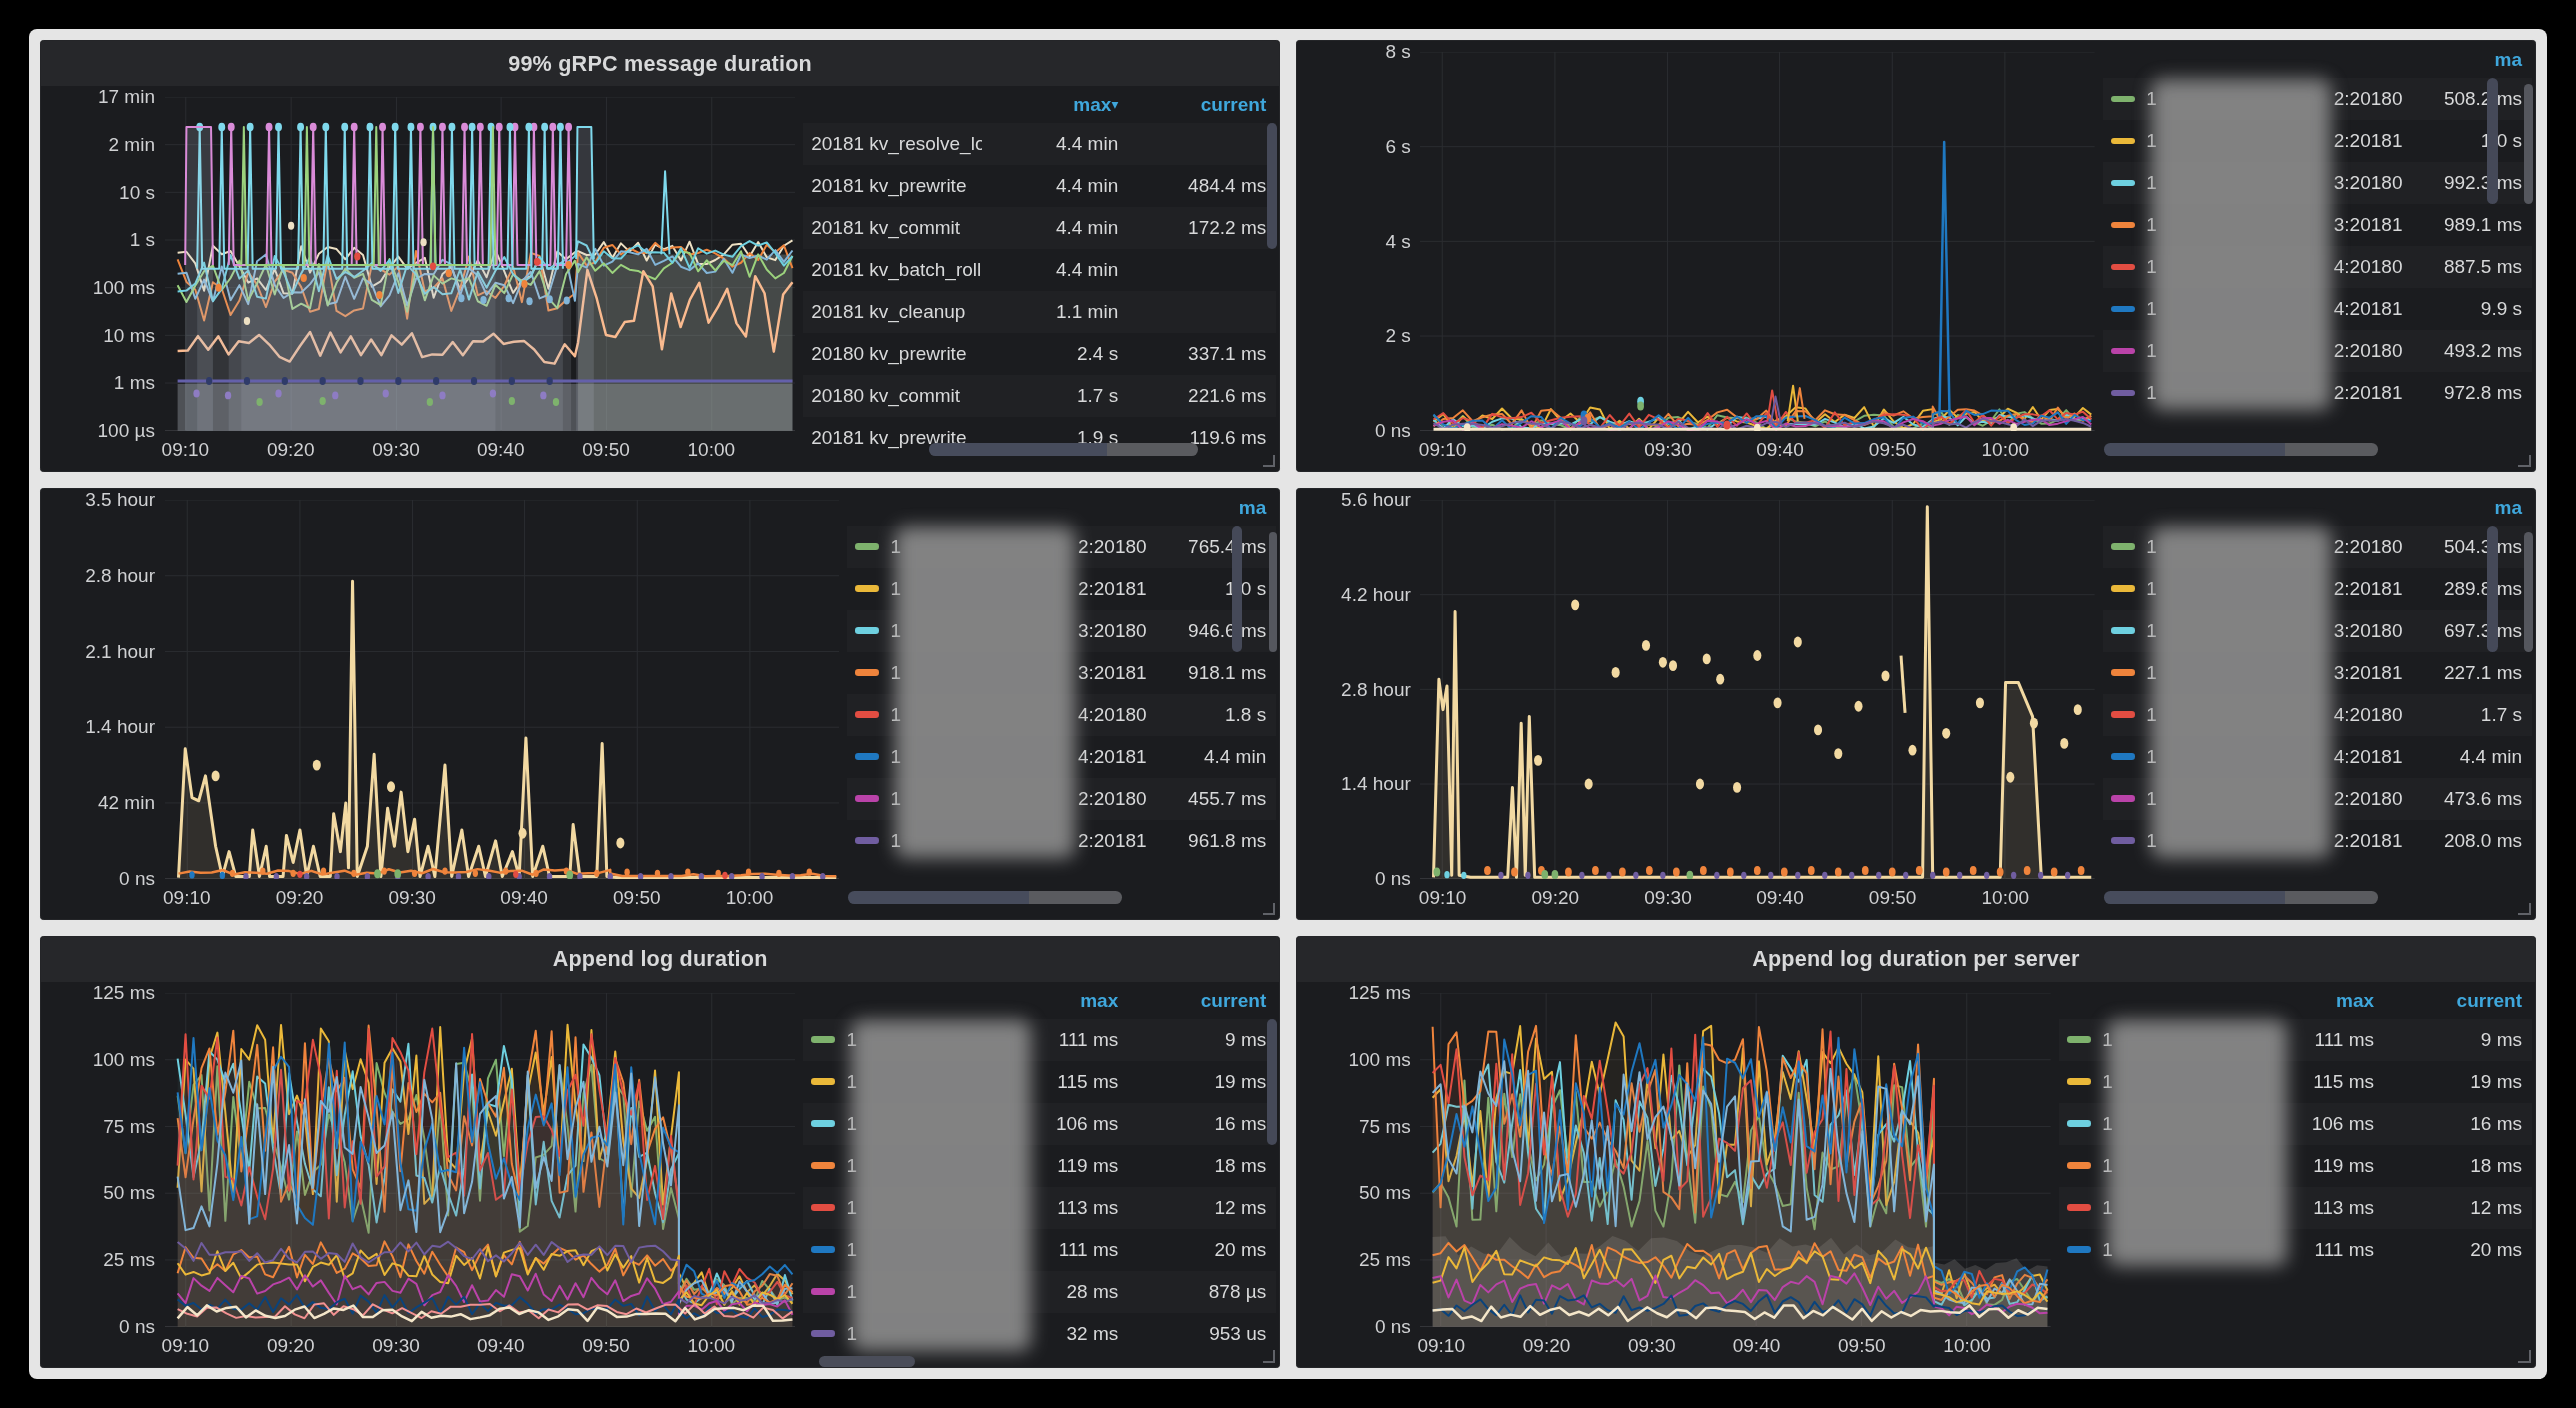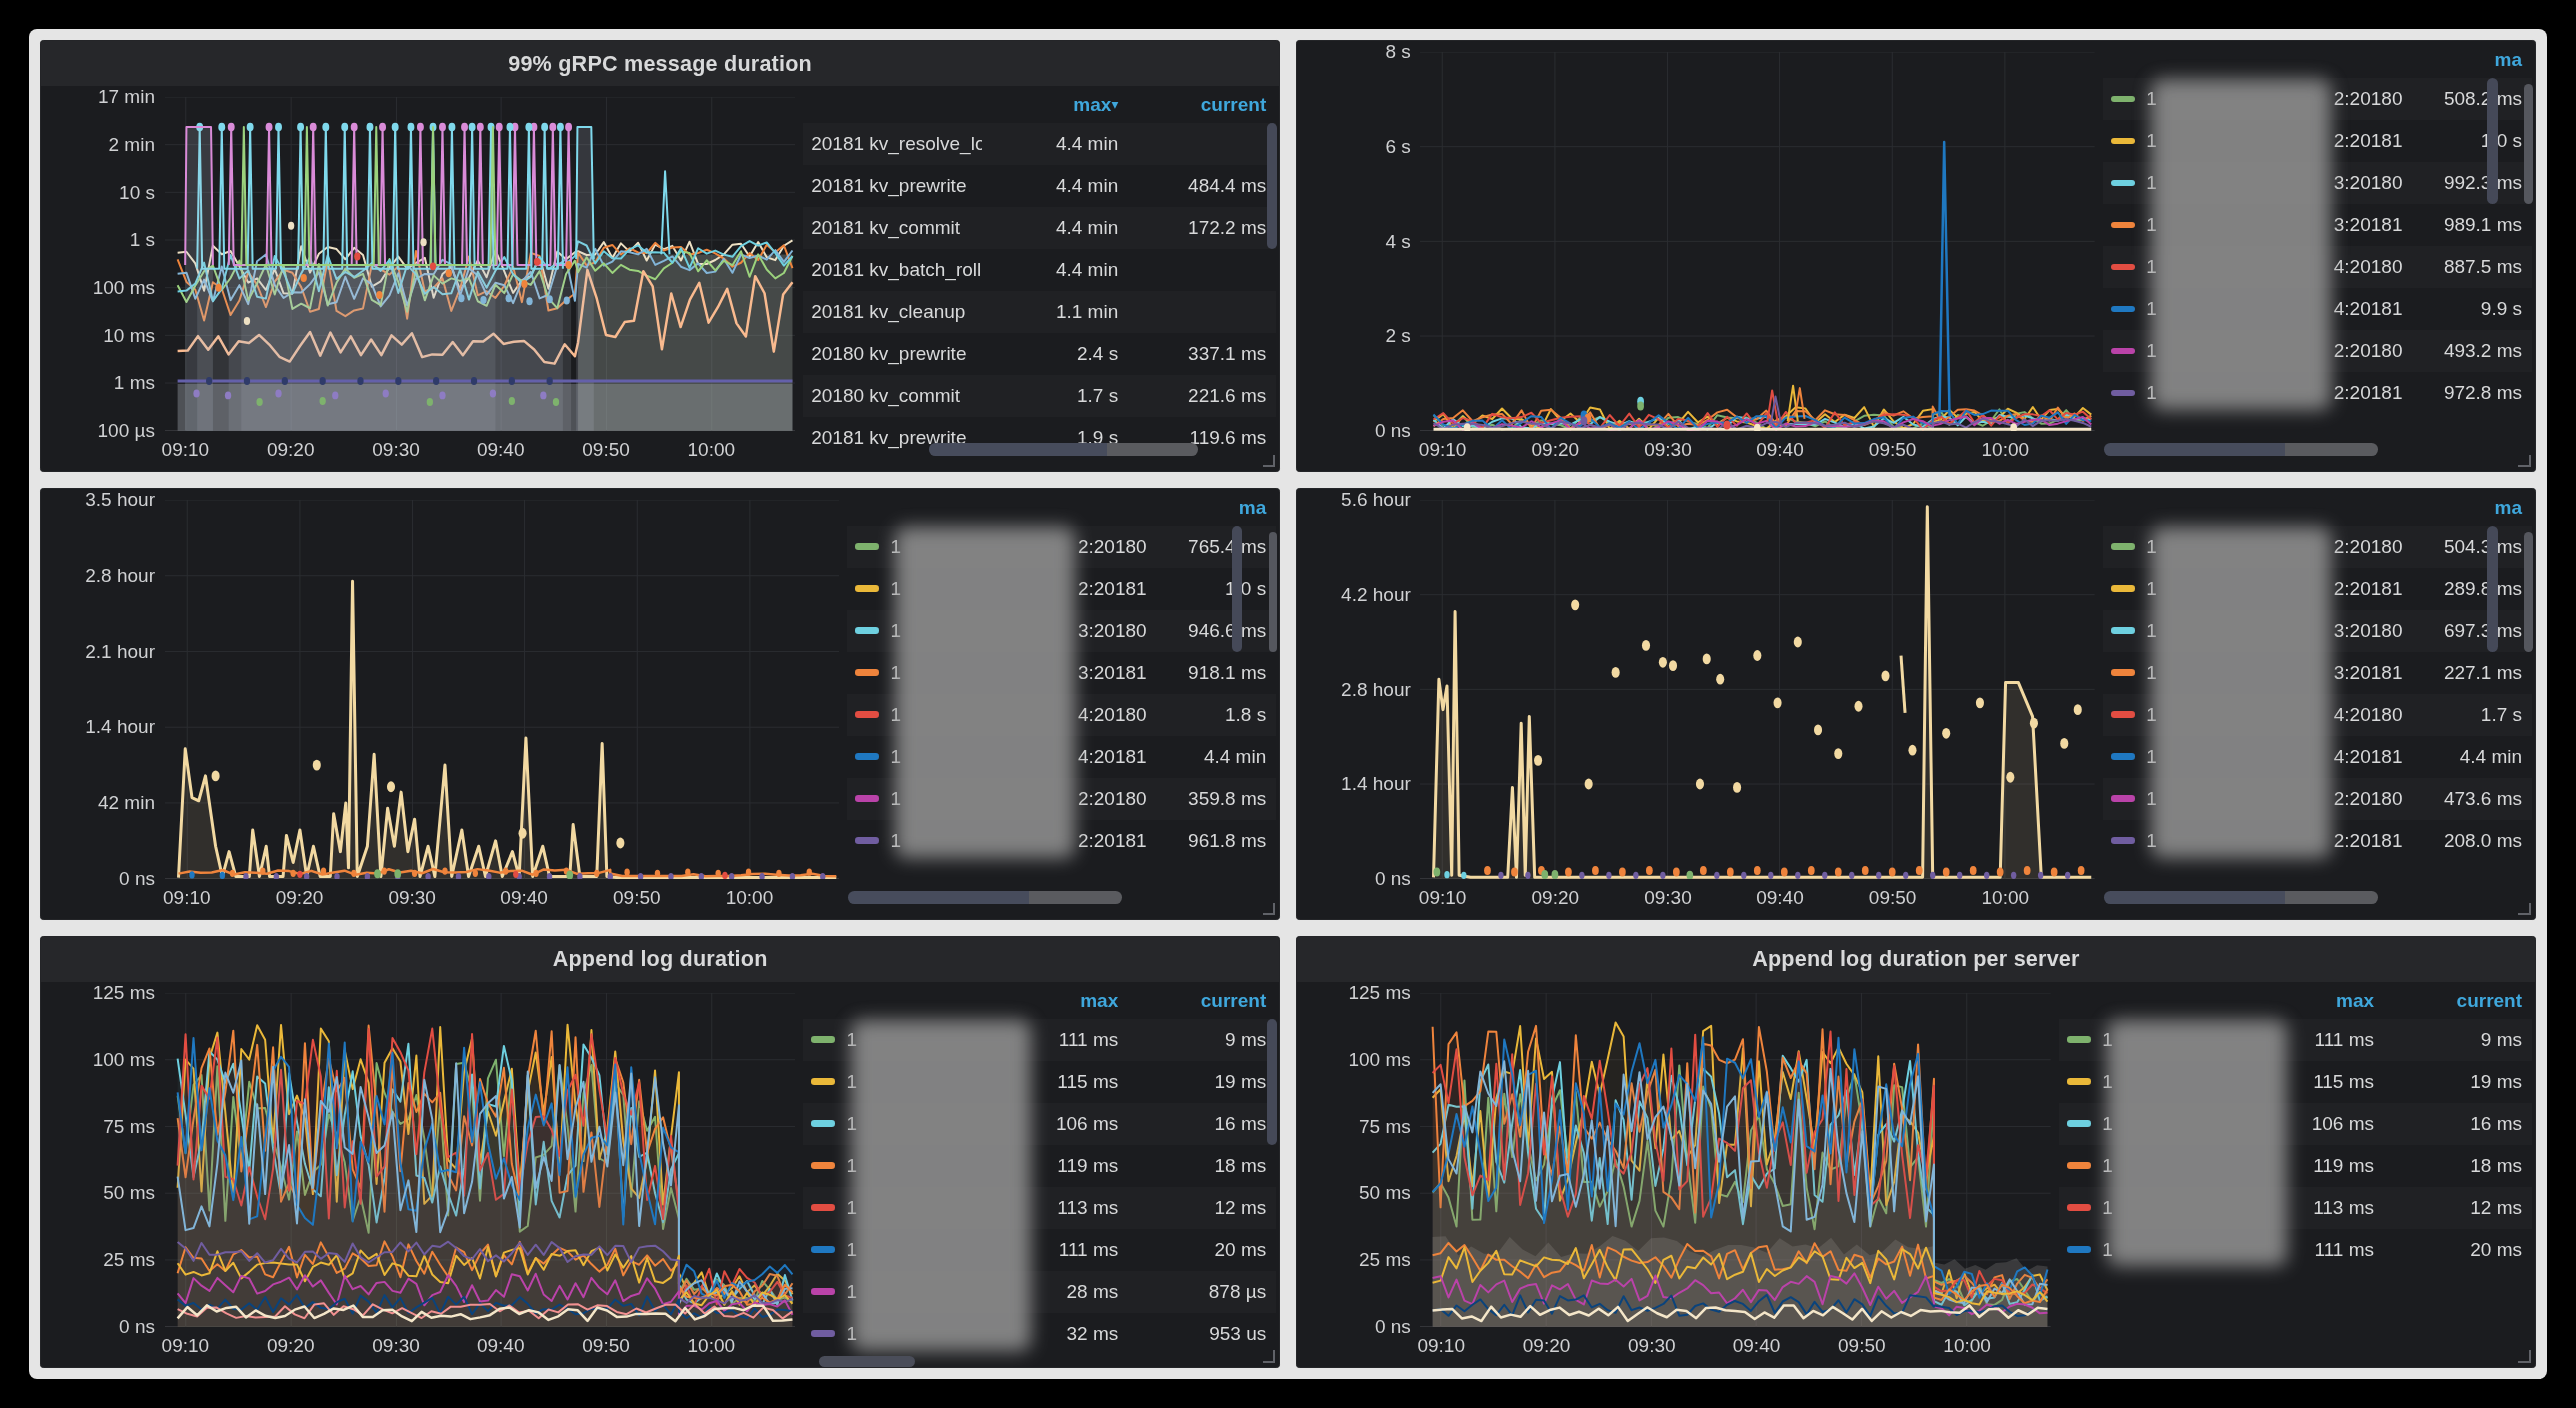--- a/index.html
+++ b/index.html
@@ -531,21 +531,21 @@
               </span>
               <span class="val vmax">4.4 min</span>
             </div>
             <div class="lrow">
               <i class="mark" style="background: rgb(186, 67, 169);"></i>
               <span class="nm">
                 <span>1</span>
                 <span class="ngap"></span>
                 <span>2:20180 95%</span>
               </span>
-              <span class="val vmax">359.8 ms</span>
+              <span class="val vmax">455.7 ms</span>
             </div>
             <div class="lrow">
               <i class="mark" style="background: rgb(112, 93, 160);"></i>
               <span class="nm">
                 <span>1</span>
                 <span class="ngap"></span>
                 <span>2:20181 95%</span>
               </span>
               <span class="val vmax">961.8 ms</span>
             </div>

